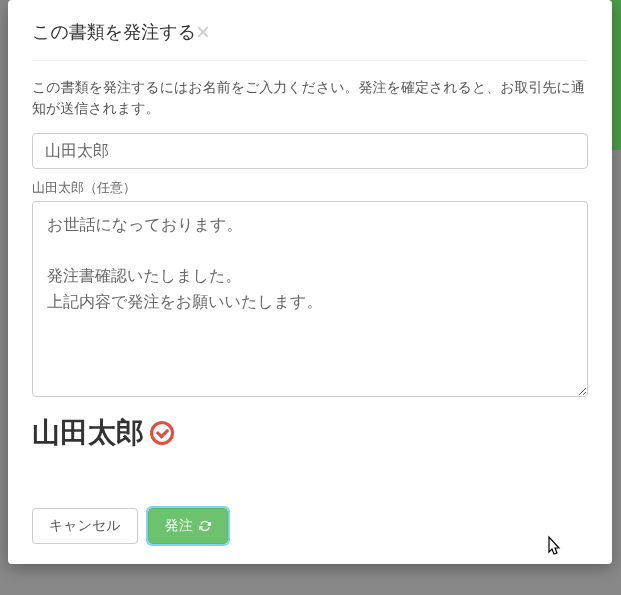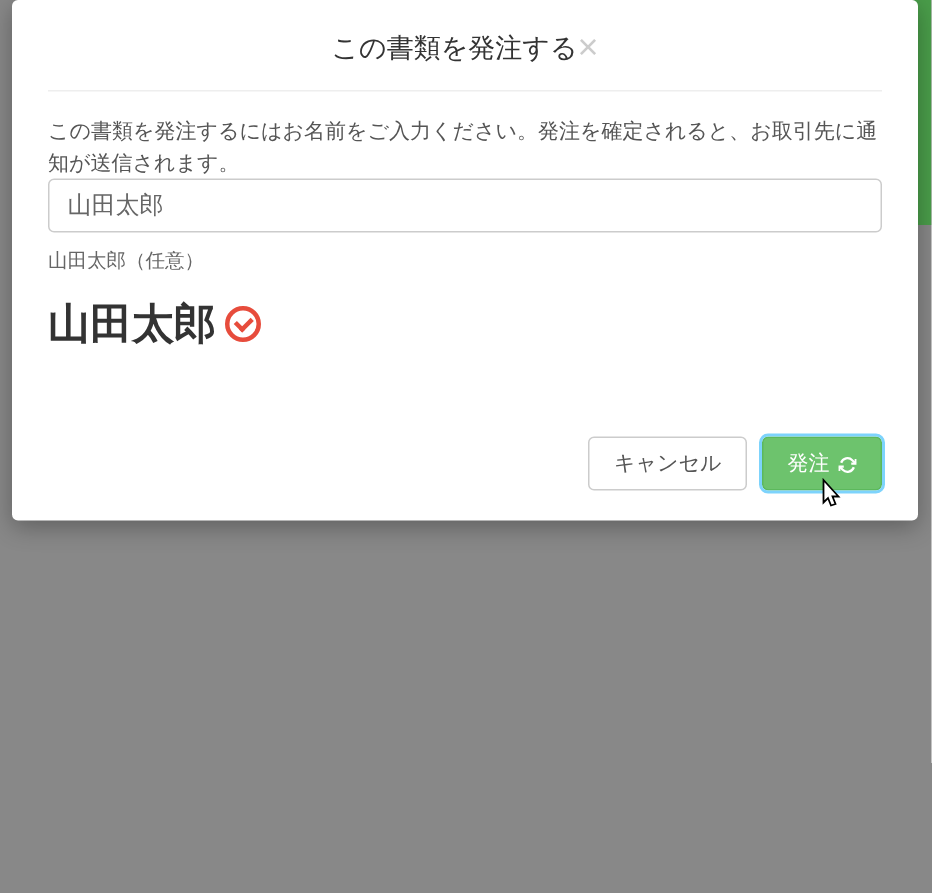--- a/index.html
+++ b/index.html
@@ -20,21 +20,21 @@
       top: 0;
       left: 8px;
       right: 9px;
       background: #fff;
       border-radius: 4px;
       box-shadow: 0 4px 16px rgba(0,0,0,0.3);
       padding: 20px 24px 20px 24px;
     }
     .modal-header {
       display: flex;
-      justify-content: center;
+      justify-content: flex-start;
       align-items: flex-start;
       padding-bottom: 16px;
       border-bottom: 1px solid #eee;
       margin-bottom: 16px;
     }
     .modal-title {
       font-size: 18px;
       font-weight: 500;
       color: #333;
     }
@@ -45,20 +45,21 @@
       line-height: 1;
       background: none;
       border: none;
       font-weight: 300;
     }
     .modal-body {
       color: #555;
       font-size: 14px;
     }
     .description {
+      margin-bottom: 14px;
       line-height: 1.5;
     }
     .field-label {
       font-size: 13px;
       color: #666;
       margin-bottom: 4px;
       display: block;
     }
     .text-input {
       width: 100%;
@@ -107,21 +108,21 @@
       content: '';
       width: 8px;
       height: 5px;
       border-left: 3px solid #e74c3c;
       border-bottom: 3px solid #e74c3c;
       transform: rotate(-45deg);
       margin-top: -2px;
     }
     .modal-footer {
       display: flex;
-      justify-content: flex-end;
+      justify-content: flex-start;
       gap: 10px;
       margin-top: 56px;
       position: relative;
     }
     .btn {
       padding: 8px 16px;
       font-size: 14px;
       border-radius: 4px;
       cursor: pointer;
       font-family: inherit;
@@ -133,20 +134,21 @@
     }
     .btn-submit {
       background: #6dc36d;
       border: 1px solid #5cb85c;
       color: #fff;
       display: flex;
       align-items: center;
       gap: 6px;
       outline: 2px solid #7dd3fc;
       outline-offset: 0;
+      font-family: Liberation Serif, serif;
     }
     .refresh-icon {
       display: inline-block;
       width: 12px;
       height: 12px;
       position: relative;
     }
     .refresh-icon svg {
       width: 12px;
       height: 12px;
@@ -178,20 +180,24 @@
     <h2 class="modal-title">この書類を発注する</h2>
     <button class="close-btn">×</button>
   </div>
 
   <div class="modal-body">
     <p class="description">この書類を発注するにはお名前をご入力ください。発注を確定されると、お取引先に通知が送信されます。</p>
 
     <input type="text" class="text-input" value="山田太郎" style="">
 
     <label class="field-label">山田太郎（任意）</label>
+    <textarea class="textarea-input" style="">お世話になっております。
+
+発注書確認いたしました。
+上記内容で発注をお願いいたします。</textarea>
 
     <div class="signature-row">
       <span class="signature-name">山田太郎</span>
       <span class="stamp-icon"></span>
     </div>
   </div>
 
   <div class="modal-footer">
     <button class="btn btn-cancel">キャンセル</button>
     <button class="btn btn-submit">

